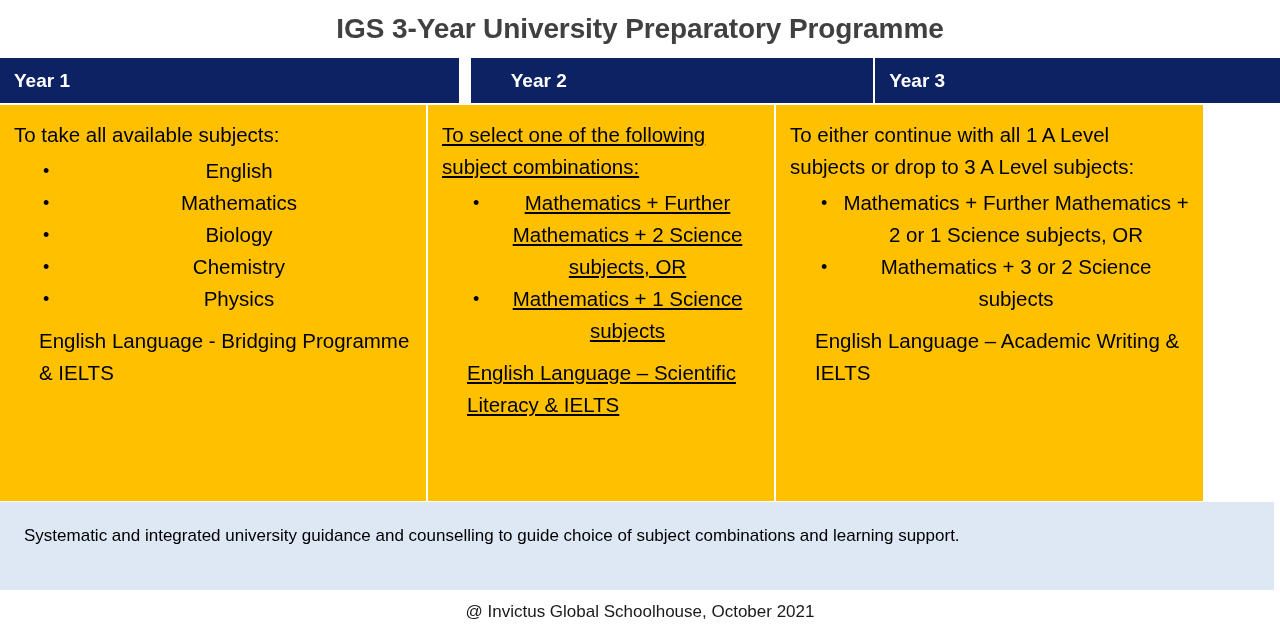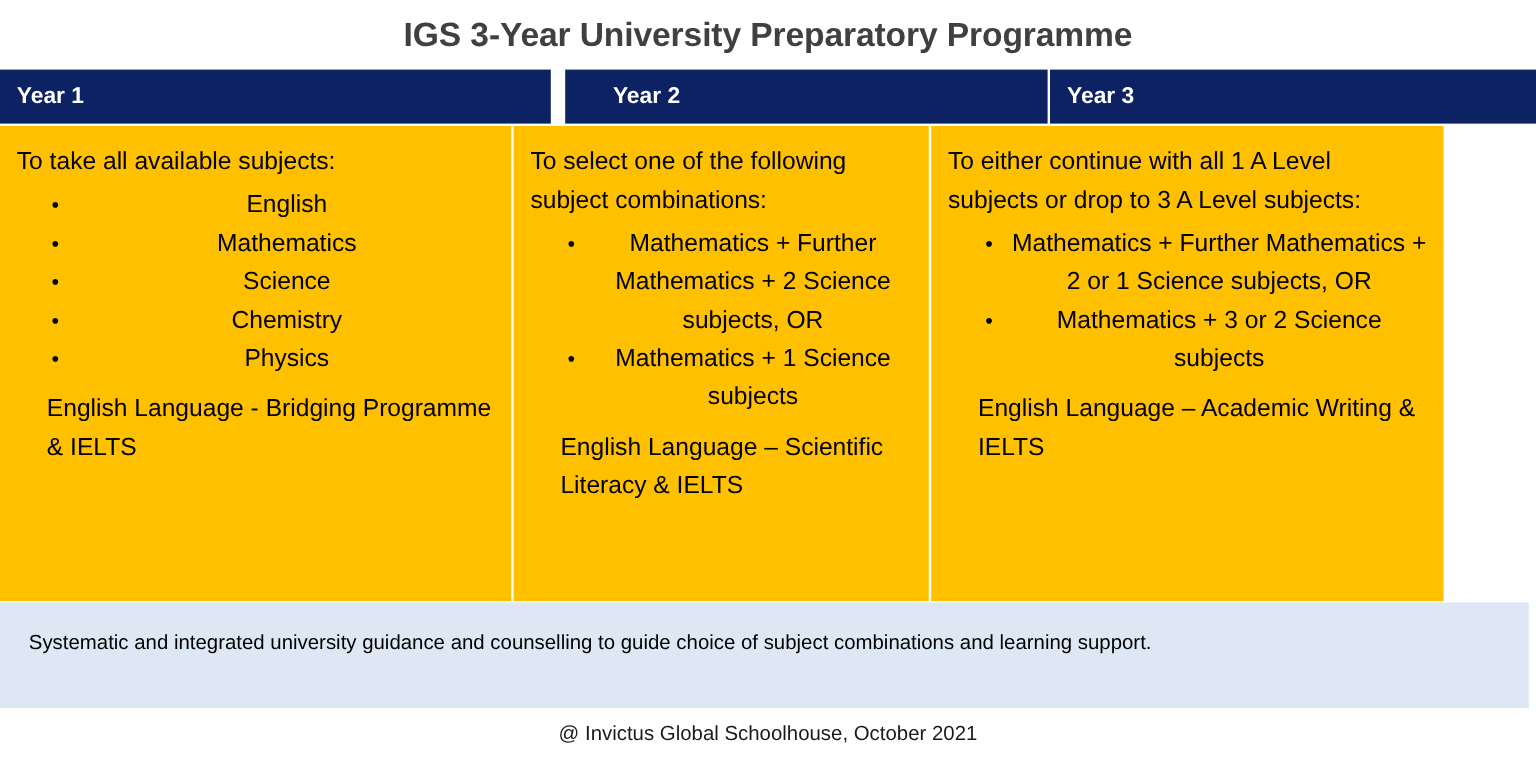--- a/index.html
+++ b/index.html
@@ -75,21 +75,21 @@
     height: 396px;
     display: flex;
   }
   .bcell {
     background: #FFC000;
     height: 396px;
     box-sizing: border-box;
     padding: 14px 14px 0 14px;
   }
   .bcell.c1 { width: 426px; }
-  .bcell.c2 { width: 346px; margin-left: 2px; }
+  .bcell.c2 { width: 346px; margin-left: 2px; text-decoration: underline; }
   .bcell.c3 { width: 427px; margin-left: 2px; }
 
   .intro {
     font-size: 20.5px;
     line-height: 32px;
     color: #000000;
     margin: 0 0 4px 0;
   }
   .tail {
     font-size: 20.5px;
@@ -177,21 +177,21 @@
       </div>
     </div>
 
     <div class="body-row">
 
       <div class="bcell c1">
         <p class="intro">To take all available subjects:</p>
         <ul class="bullets">
           <li>English</li>
           <li>Mathematics</li>
-          <li>Science</li>
+          <li>Biology</li>
           <li>Chemistry</li>
           <li>Physics</li>
         </ul>
         <p class="tail">English Language - Bridging Programme &amp; IELTS</p>
       </div>
 
       <div class="bcell c2">
         <p class="intro">To select one of the following subject combinations:</p>
         <ul class="bullets">
           <li>Mathematics + Further Mathematics + 2 Science subjects, OR</li>

